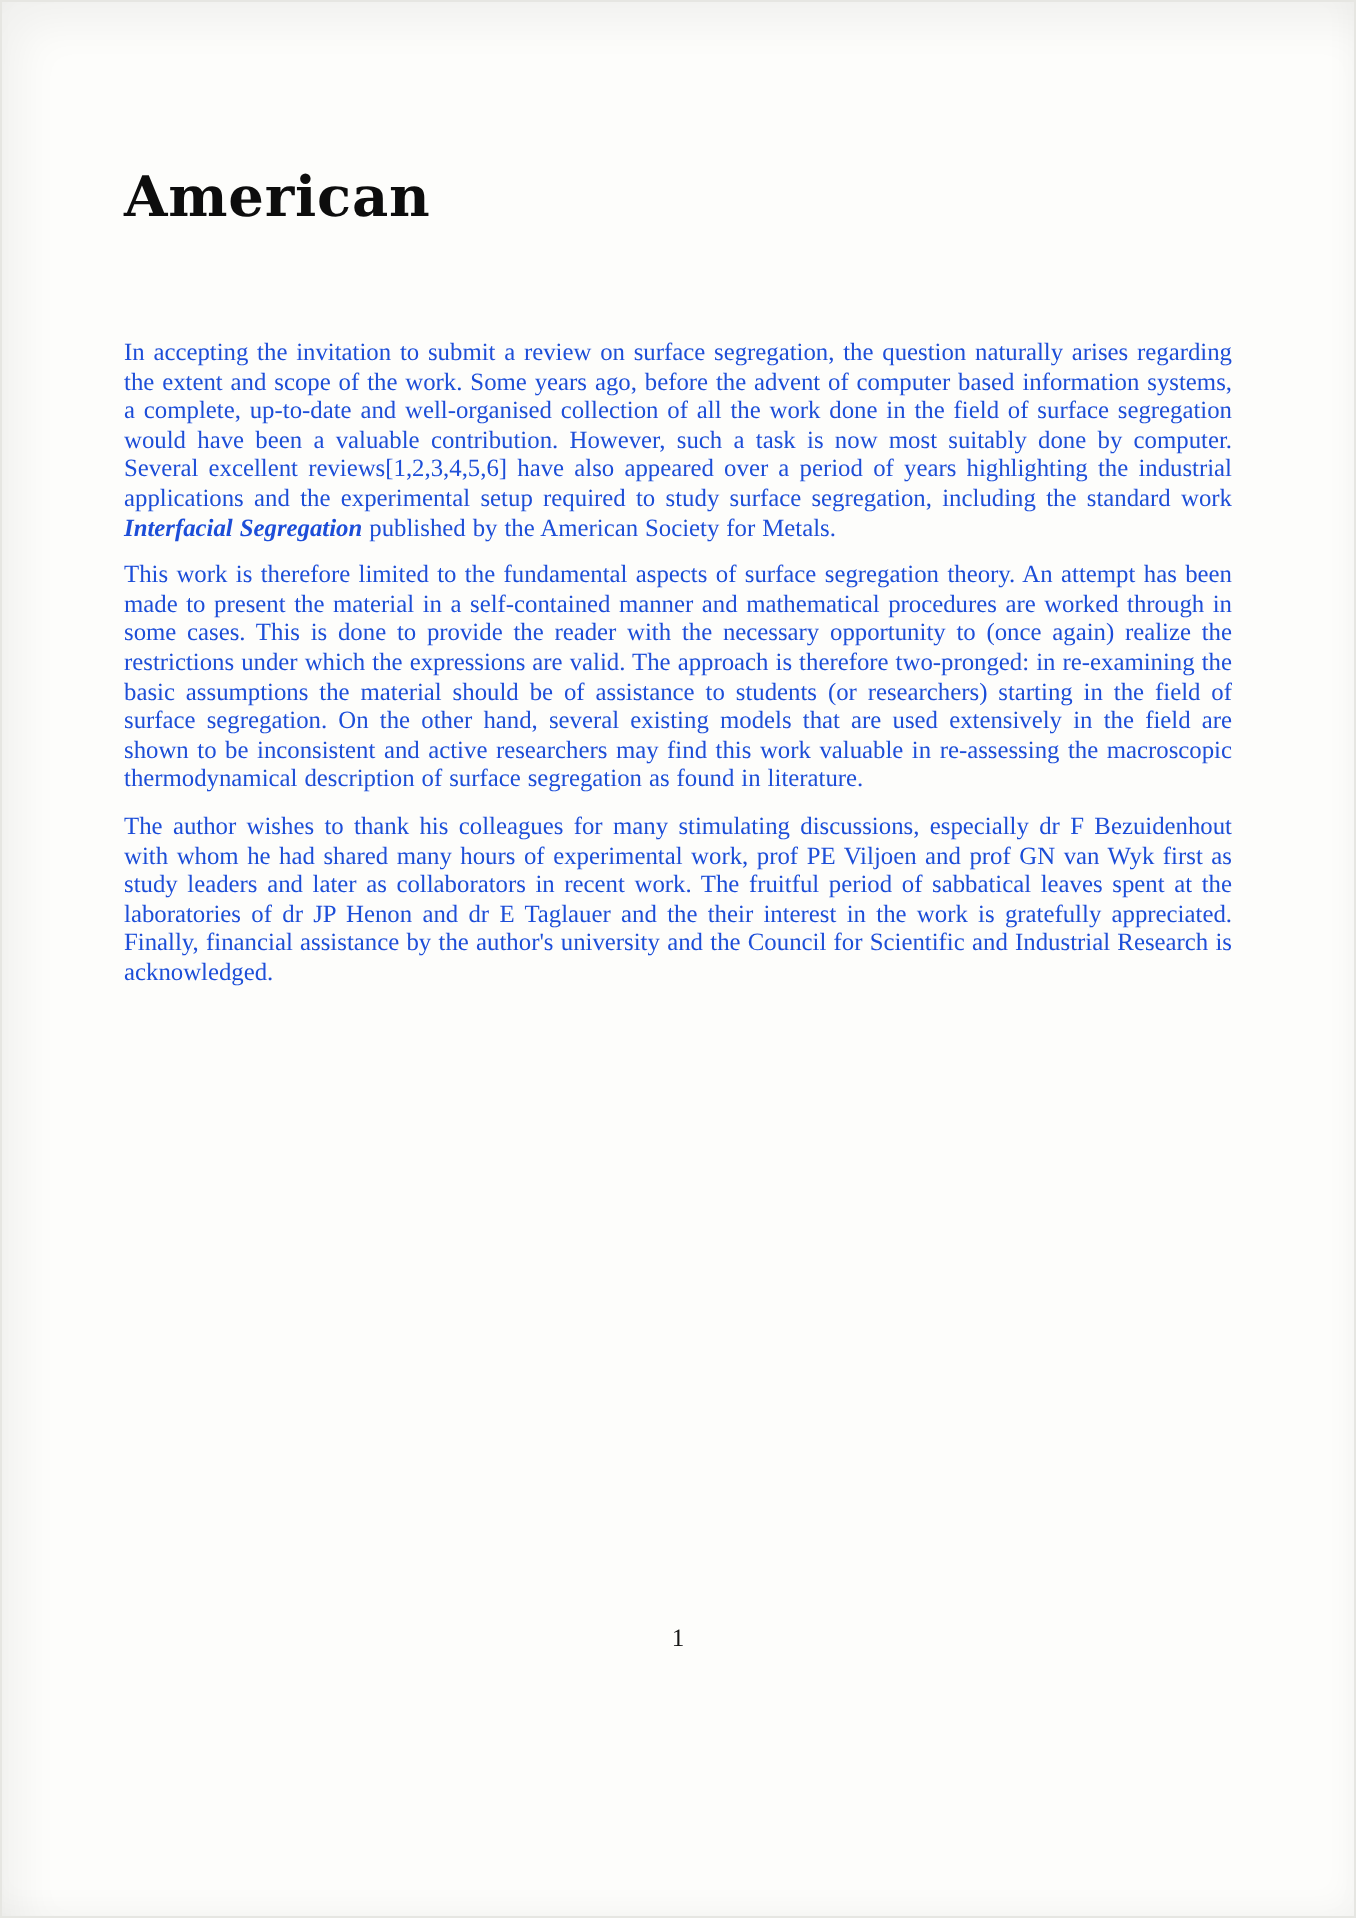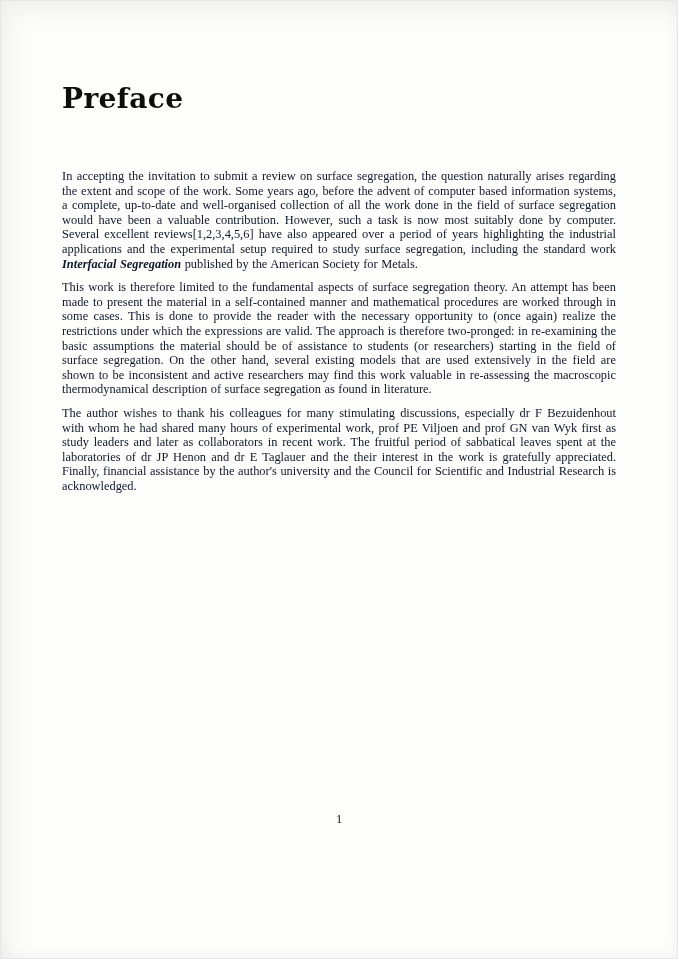--- a/index.html
+++ b/index.html
@@ -35,42 +35,42 @@
     font-size: 28px;
     letter-spacing: 0.4px;
     color: #0d0d0d;
   }
   .body-par {
     margin: 0 0 9px 0;
     font-size: 12.4px;
     line-height: 14.6px;
     text-align: justify;
     word-spacing: 0.4px;
-    color: #0f172a;
+    color: #1d4ed8;
   }
   .body-par em {
     font-style: italic;
     font-weight: bold;
   }
   .page-number {
     position: absolute;
     left: 62px;
     width: 554px;
     top: 812px;
     text-align: center;
     font-size: 12.5px;
     color: #161616;
   }
 </style>
 </head>
 <body>
 
 <div class="scan-page">
   <div class="content">
-    <h1 class="doc-title">Preface</h1>
+    <h1 class="doc-title">American</h1>
 
     <p class="body-par"><span>In accepting the invitation to submit a review on surface segregation, the question naturally arises regarding the extent and scope of the work. Some years ago, before the advent of computer based information systems, a complete, up-to-date and well-organised collection of all the work done in the field of surface segregation would have been a valuable contribution. However, such a task is now most suitably done by computer. Several excellent reviews[1,2,3,4,5,6] have also appeared over a period of years highlighting the industrial applications and the experimental setup required to study surface segregation, including the standard work </span><em>Interfacial Segregation</em><span> published by the American Society for Metals.</span></p>
 
     <p class="body-par">This work is therefore limited to the fundamental aspects of surface segregation theory. An attempt has been made to present the material in a self-contained manner and mathematical procedures are worked through in some cases. This is done to provide the reader with the necessary opportunity to (once again) realize the restrictions under which the expressions are valid. The approach is therefore two-pronged: in re-examining the basic assumptions the material should be of assistance to students (or researchers) starting in the field of surface segregation. On the other hand, several existing models that are used extensively in the field are shown to be inconsistent and active researchers may find this work valuable in re-assessing the macroscopic thermodynamical description of surface segregation as found in literature.</p>
 
     <p class="body-par">The author wishes to thank his colleagues for many stimulating discussions, especially dr F Bezuidenhout with whom he had shared many hours of experimental work, prof PE Viljoen and prof GN van Wyk first as study leaders and later as collaborators in recent work. The fruitful period of sabbatical leaves spent at the laboratories of dr JP Henon and dr E Taglauer and the their interest in the work is gratefully appreciated. Finally, financial assistance by the author's university and the Council for Scientific and Industrial Research is acknowledged.</p>
   </div>
 
   <div class="page-number">1</div>
 </div>

